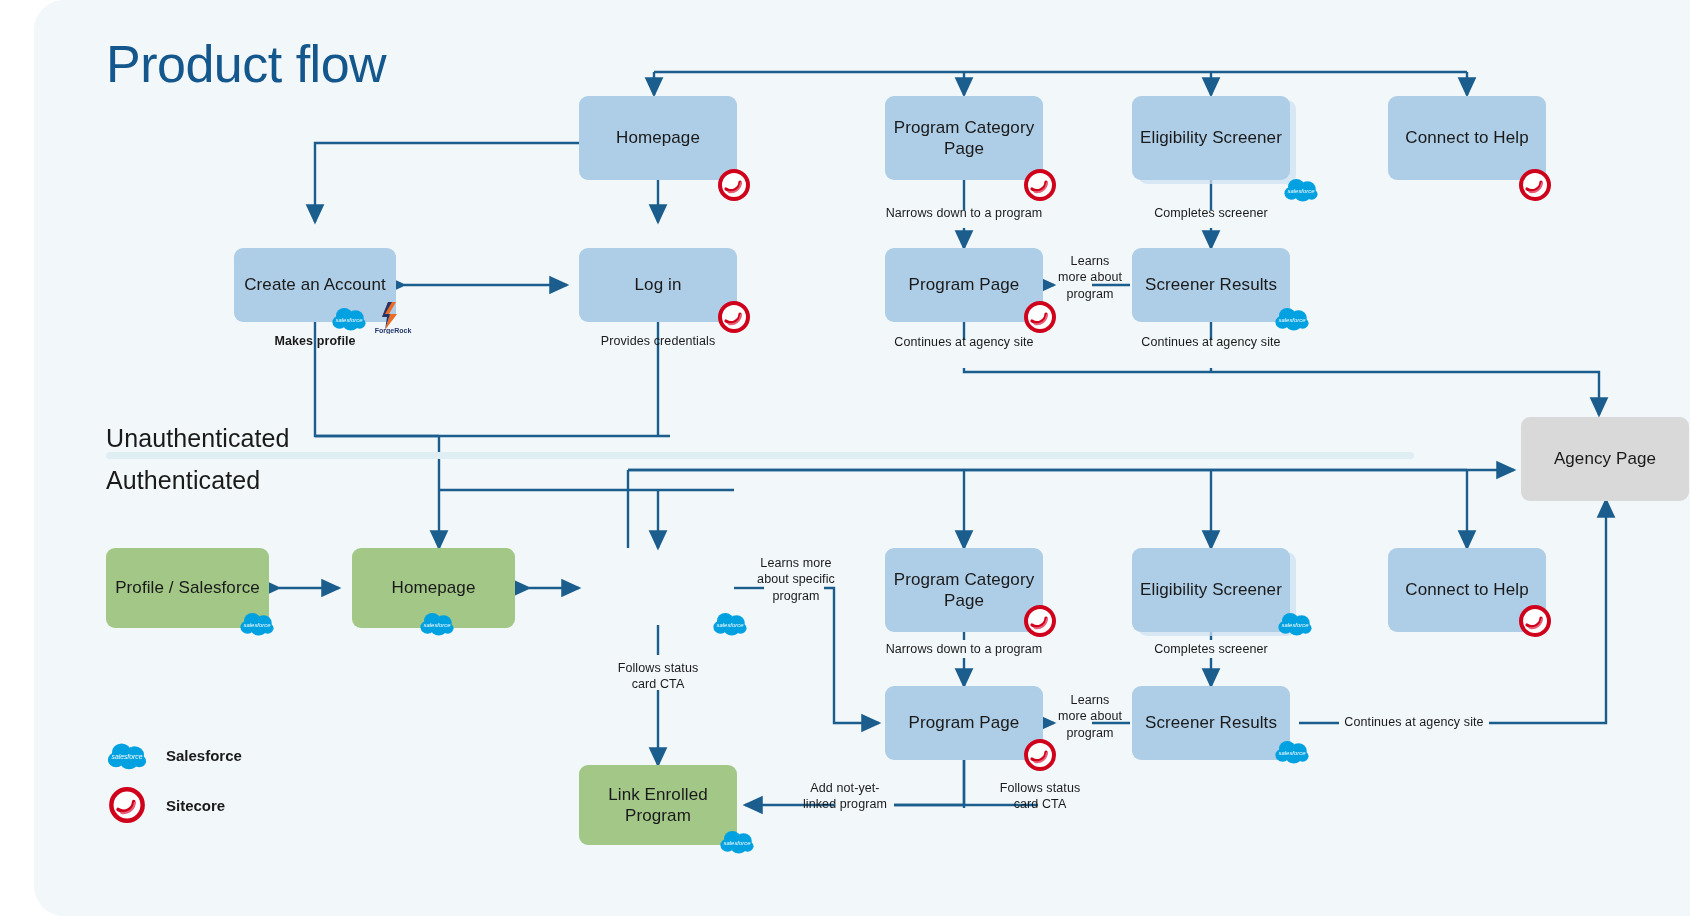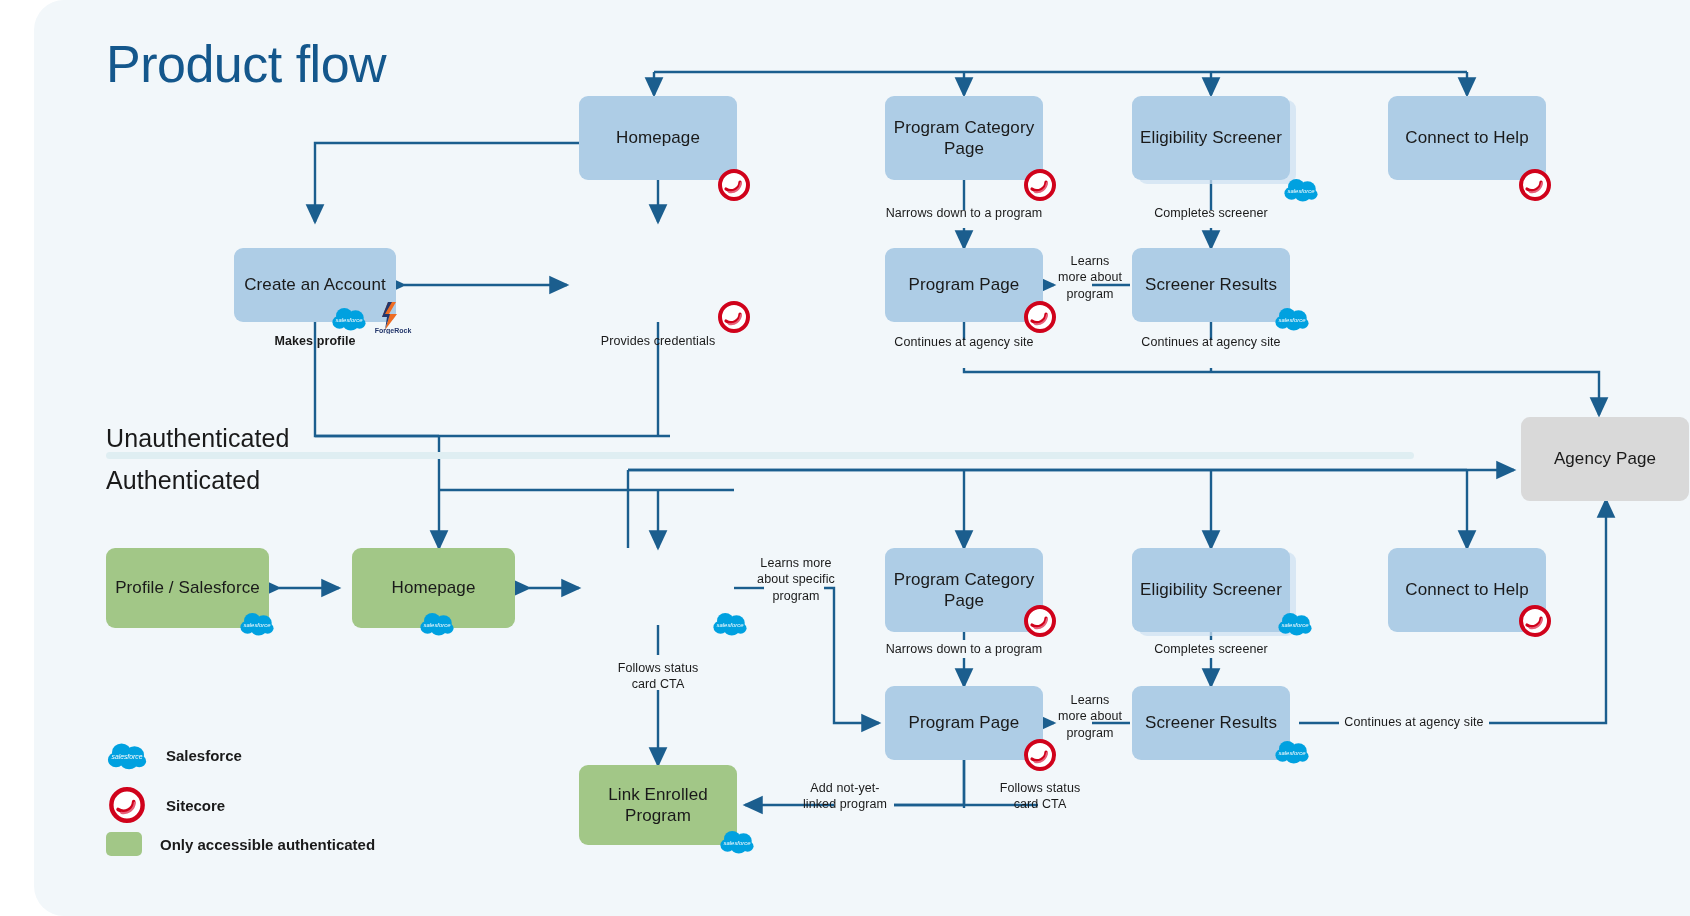--- a/index.html
+++ b/index.html
@@ -206,20 +206,23 @@
     <svg class="fr-icon" viewBox="0 0 46 34">
         <path d="M18 2 L26 2 L19 14 L27 14 L15 30 L19 17 L12 17 z" fill="#ee6c22"></path>
         <path d="M18 2 L22 2 L15 14 L20 14 L15 30 L17 17 L12 17 z" fill="#23366b"></path>
         <text x="23" y="33" font-size="7" fill="#23366b" text-anchor="middle" font-weight="bold" font-family="Liberation Sans, sans-serif">ForgeRock</text>
       </svg>
   </span>
   <div class="edge-label" style="left:211px;top:333px;width:140px;font-weight:bold;">
     <span>Makes profile</span>
   </div>
 
+  <div class="node blue" style="left:545px;top:248px;width:158px;height:74px;">
+    <span class="lbl">Log in</span>
+  </div>
   <span class="icon" style="left:683px;top:300px;width:34px;height:34px;">
     <svg class="sc-icon" viewBox="0 0 34 34">
         <circle cx="17" cy="17" r="14" fill="#ffffff" stroke="#d0021b" stroke-width="4"></circle>
         <path d="M9 21 a9 9 0 0 0 14 -7" stroke="#d0021b" stroke-width="3.2" fill="none" stroke-linecap="round"></path>
         <path d="M12 24 a10 10 0 0 0 12 -9" stroke="#e8607a" stroke-width="2" fill="none" stroke-linecap="round"></path>
       </svg>
   </span>
   <div class="edge-label" style="left:546px;top:333px;width:156px;">
     <span>Provides credentials</span>
   </div>
@@ -457,18 +460,14 @@
     <span class="icon" style="position:relative;width:42px;height:38px;">
       <svg class="sc-icon" viewBox="0 0 34 34">
           <circle cx="17" cy="17" r="14" fill="#ffffff" stroke="#d0021b" stroke-width="4"></circle>
           <path d="M9 21 a9 9 0 0 0 14 -7" stroke="#d0021b" stroke-width="3.2" fill="none" stroke-linecap="round"></path>
           <path d="M12 24 a10 10 0 0 0 12 -9" stroke="#e8607a" stroke-width="2" fill="none" stroke-linecap="round"></path>
         </svg>
     </span>
     <span class="legend-text">Sitecore</span>
   </div>
 
-  <div class="legend-item" style="left:72px;top:832px;">
-    <span class="sw-green"></span>
-    <span class="legend-text">Only accessible authenticated</span>
-  </div>
 
 </div>
 
 </body></html>

